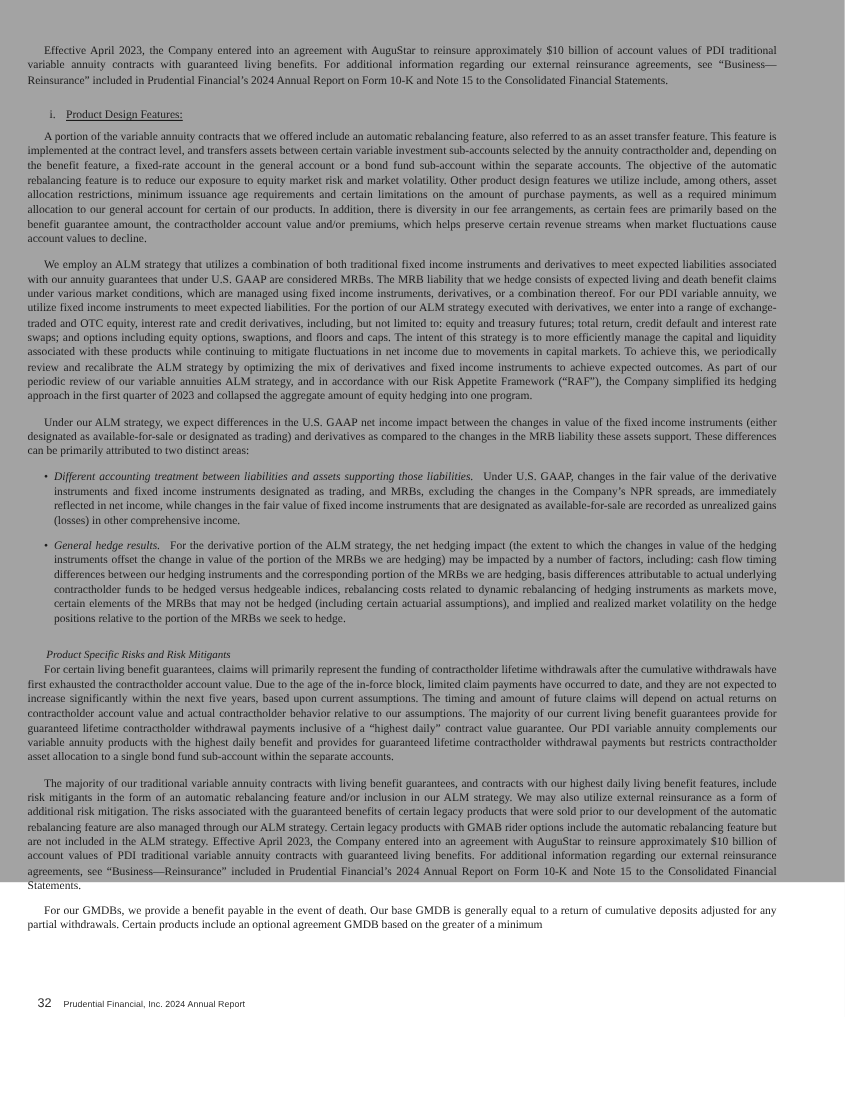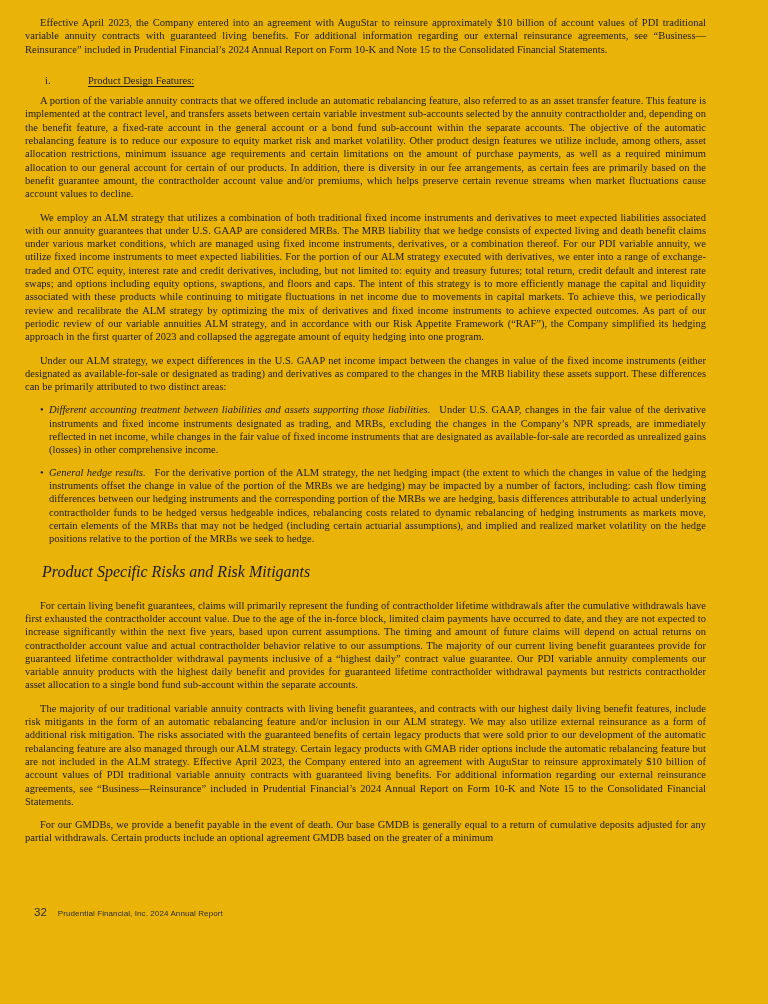--- a/index.html
+++ b/index.html
@@ -7,46 +7,45 @@
     padding: 0;
     background: #ffffff;
     width: 768px;
     height: 1004px;
     overflow: hidden;
   }
   .page {
     position: relative;
     box-sizing: border-box;
     width: 768px;
-    height: 1004px;
-    background: #eab308;
+    height: 802px;
+    background: #a3a3a3;
     color: #1b1b1b;
     font-family: "Liberation Serif", "DejaVu Serif", serif;
     font-size: 10.5px;
     line-height: 13.3px;
-    padding: 16px 62px 0 25px;
+    padding: 40px 62px 0 25px;
   }
   p.body {
     margin: 0 0 10px 0;
     text-align: justify;
     text-indent: 15px;
   }
   .num-heading {
     margin: 18px 0 7px 20px;
     white-space: nowrap;
   }
   .num-heading .marker {
     display: inline-block;
     width: 15px;
     text-align: left;
   }
   .num-heading .htext {
     text-decoration: underline;
     text-underline-offset: 2px;
-    margin-left: 28px;
   }
   ul.bullets {
     list-style: none;
     margin: 0 0 10px 0;
     padding: 0;
   }
   ul.bullets li {
     position: relative;
     padding-left: 24px;
     margin: 0 0 9px 0;
@@ -59,22 +58,22 @@
   }
   .lead {
     font-style: italic;
   }
   .lead-gap {
     display: inline-block;
     width: 9px;
   }
   .italic-heading {
     font-style: italic;
-    font-size: 16px;
-    margin: 20px 0 20px 17px;
+    font-size: 10px;
+    margin: 20px 0 0 17px;
   }
   .footer {
     position: absolute;
     left: 34px;
     top: 906px;
     display: flex;
     align-items: baseline;
     font-family: "Liberation Sans", "DejaVu Sans", sans-serif;
     color: #2d2d2d;
   }

